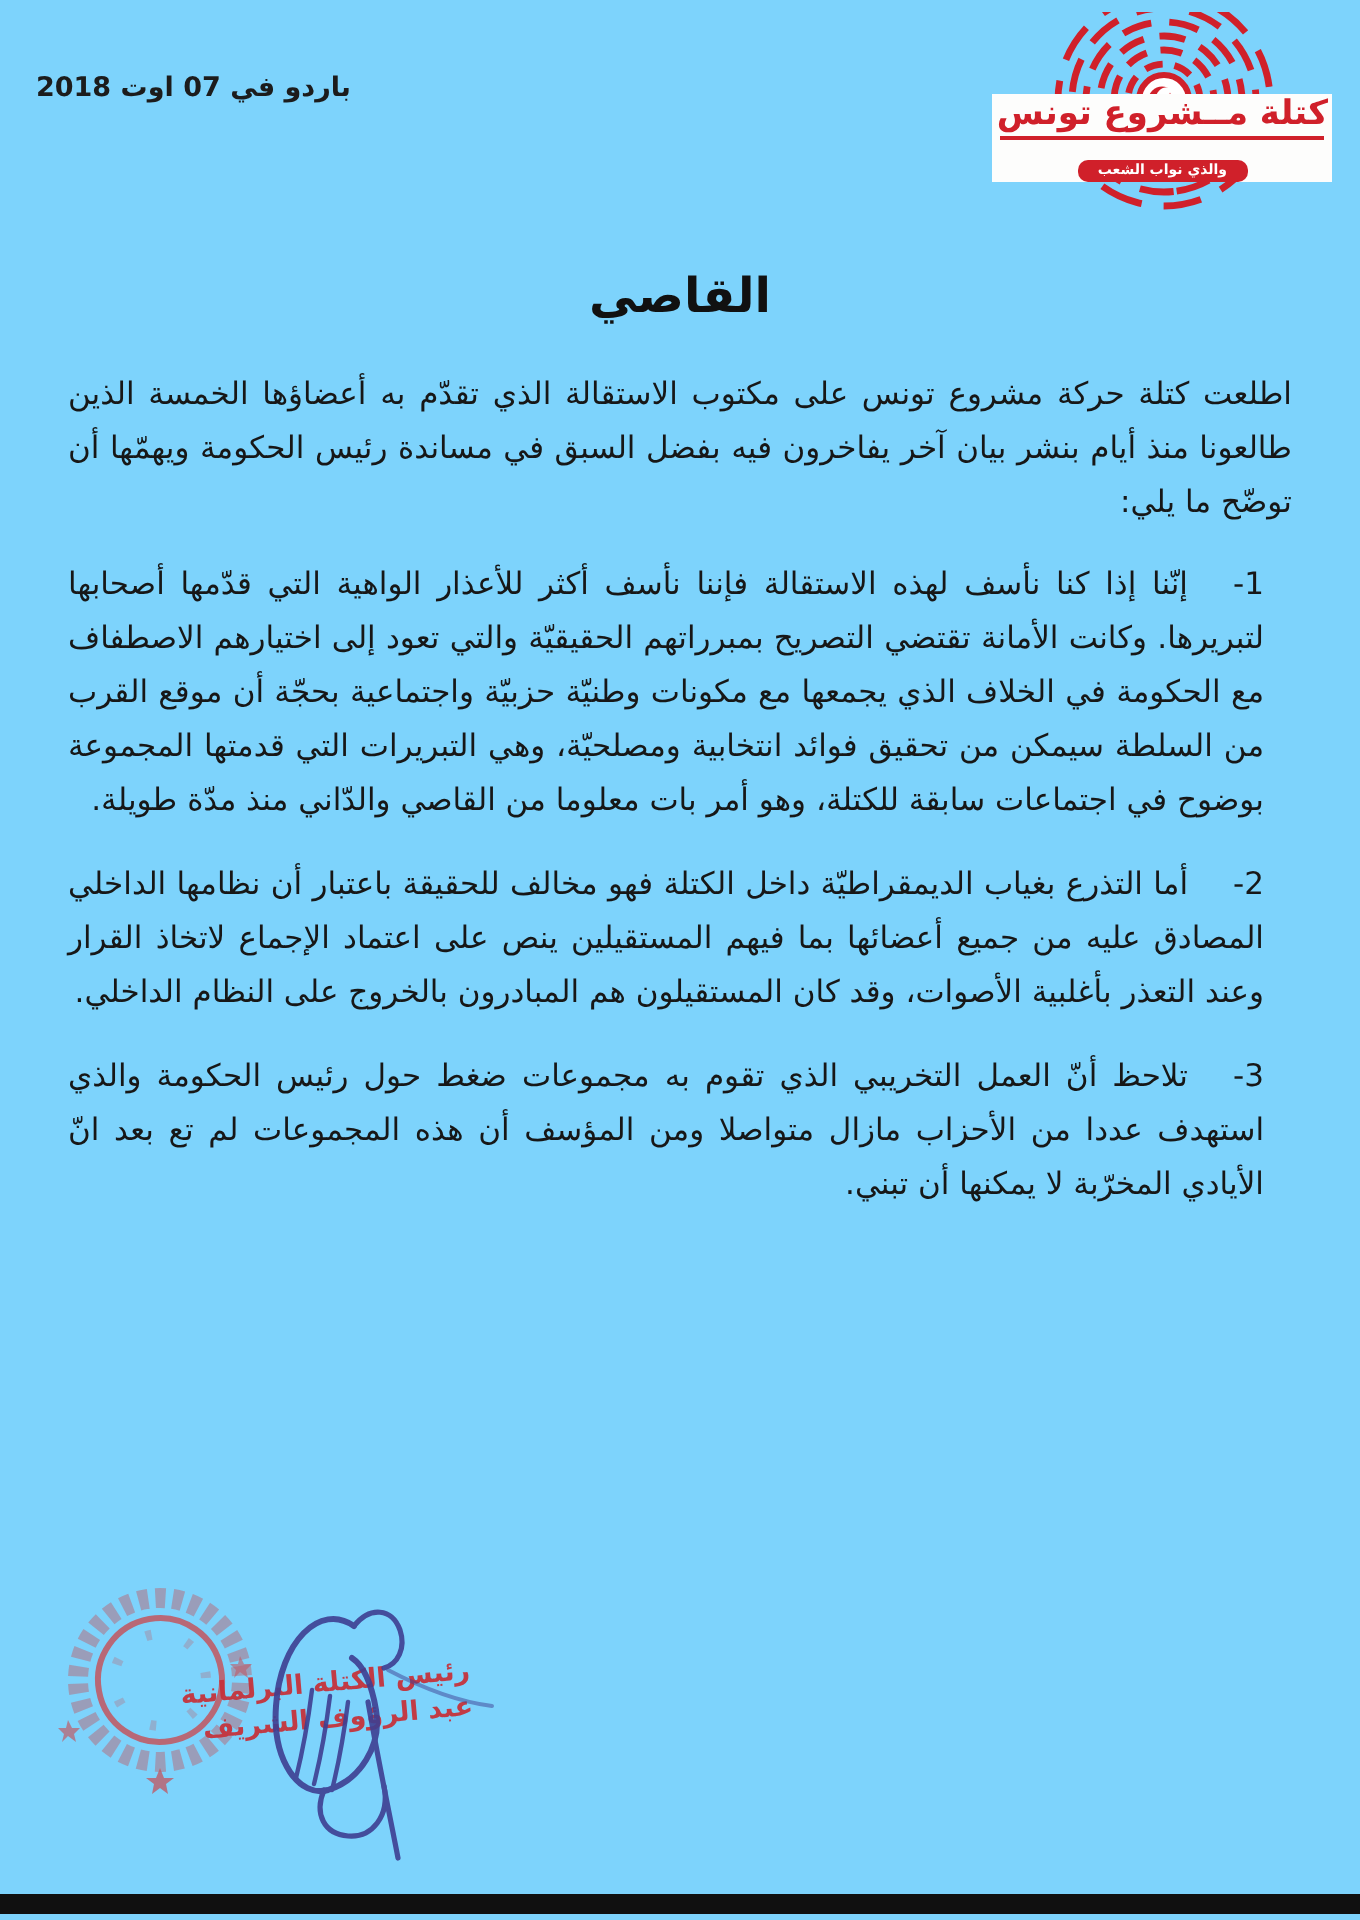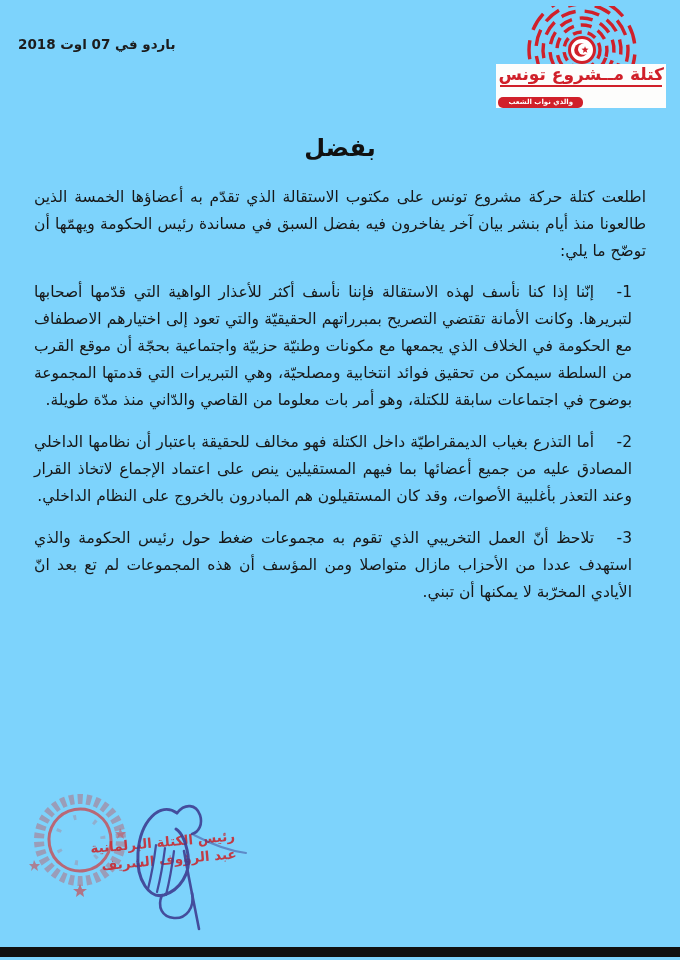--- a/index.html
+++ b/index.html
@@ -12,21 +12,21 @@
     color:#161616;
   }
   
   .date{
     position:absolute;left:18px;top:36px;
     direction:rtl;font-size:13.5px;font-weight:bold;color:#1c1c1c;
   }
   .logo{position:absolute;right:10px;top:6px;width:178px;height:104px;}
   .logo svg{display:block;}
   .wordmark-block{
-    position:absolute;right:4px;top:58px;text-align:left;background:#fdfdfc;
+    position:absolute;right:4px;top:41px;text-align:center;background:#fdfdfc;
     padding:0 2px;
   }
   .wordmark{
     direction:rtl;font-size:17px;font-weight:bold;color:#d0202a;
     white-space:nowrap;line-height:20px;
   }
   .wordmark-rule{height:0;border-top:2px solid #d0202a;margin:1px 2px 2px 2px;}
   .banner{
     display:inline-block;direction:rtl;background:#d0202a;color:#ffffff;
     font-size:7px;font-weight:bold;line-height:11px;padding:0 10px;
@@ -86,21 +86,21 @@
         <polygon fill="#d0202a" points="93,40.2 94,42.6 96.6,42.7 94.6,44.3 95.3,46.8 93.1,45.4 91,46.9 91.6,44.4 89.5,42.8 92.1,42.6"></polygon>
       </g>
     </svg>
     <div class="wordmark-block">
       <div class="wordmark">كتلة مــشروع تونس</div>
       <div class="wordmark-rule"></div>
       <span class="banner">والذي نواب الشعب</span>
     </div>
   </div>
 
-  <div class="title">بفضل</div>
+  <div class="title">القاصي</div>
 
   <div class="body-text">
     <p class="intro">اطلعت كتلة حركة مشروع تونس على مكتوب الاستقالة الذي تقدّم به أعضاؤها الخمسة الذين طالعونا منذ أيام بنشر بيان آخر يفاخرون فيه بفضل السبق في مساندة رئيس الحكومة ويهمّها أن توضّح ما يلي:</p>
 
     <div class="item">
       <span class="num">1-</span>
       <span>إنّنا إذا كنا نأسف لهذه الاستقالة فإننا نأسف أكثر للأعذار الواهية التي قدّمها أصحابها لتبريرها. وكانت الأمانة تقتضي التصريح بمبرراتهم الحقيقيّة والتي تعود إلى اختيارهم الاصطفاف مع الحكومة في الخلاف الذي يجمعها مع مكونات وطنيّة حزبيّة واجتماعية بحجّة أن موقع القرب من السلطة سيمكن من تحقيق فوائد انتخابية ومصلحيّة، وهي التبريرات التي قدمتها المجموعة بوضوح في اجتماعات سابقة للكتلة، وهو أمر بات معلوما من القاصي والدّاني منذ مدّة طويلة.</span>
     </div>
 
     <div class="item">

